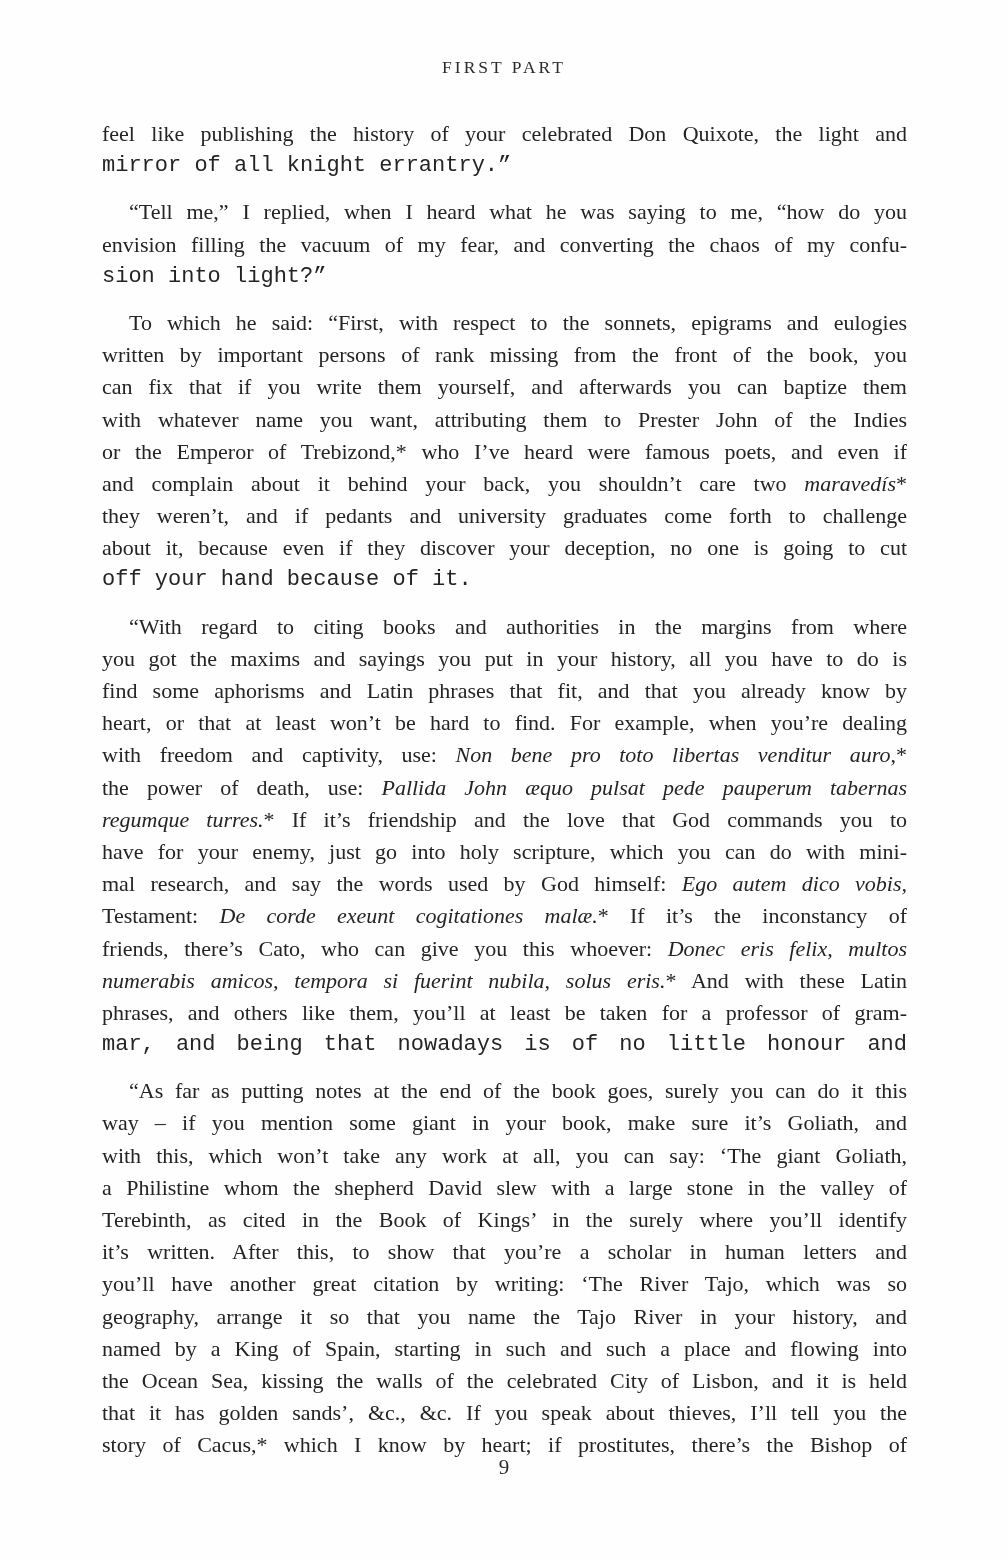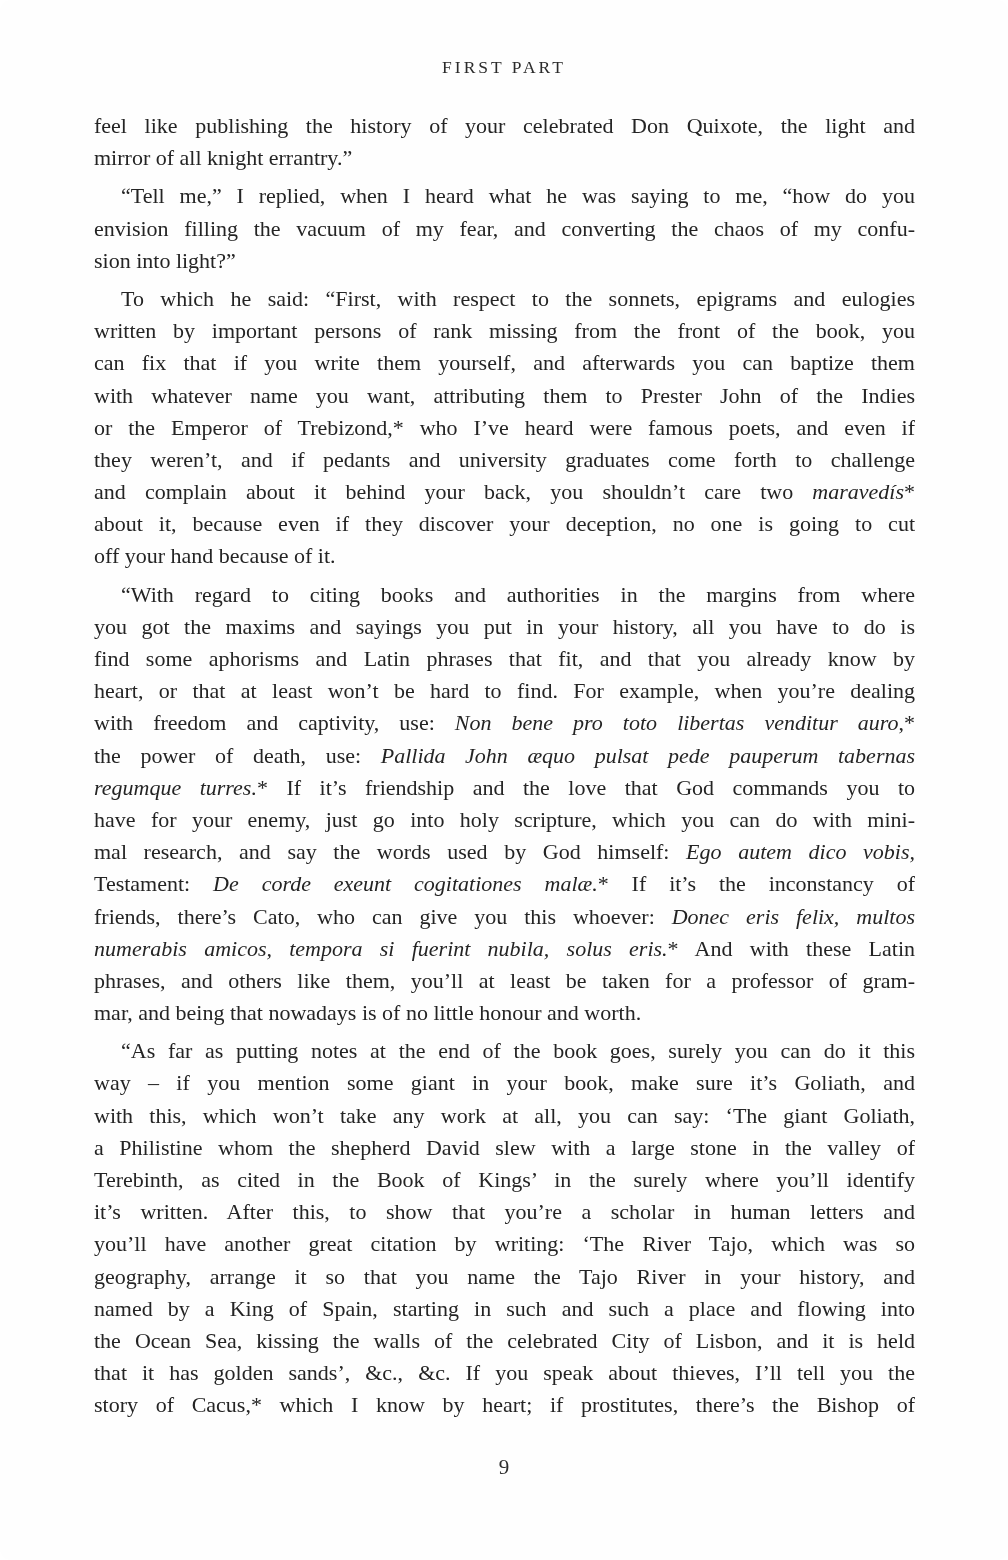--- a/index.html
+++ b/index.html
@@ -24,28 +24,28 @@
     color: #2b2b2b;
   }
   .body-text {
     position: absolute;
     left: 88px;
     top: 104px;
     width: 833px;
     font-size: 22px;
     line-height: 32.2px;
   }
-  .paragraph { margin: 6px; }
+  .paragraph { margin: 14px; }
   .line {
     text-align: justify;
     text-align-last: justify;
     height: 32.2px;
     overflow: hidden;
   }
-  .line.para-end { text-align-last: left; }
+  .line.para-end { text-align-last: left; font-family: Liberation Mono, monospace; }
   .line.indent { text-indent: 27px; }
   .italic { font-style: italic; }
   .page-number {
     position: absolute;
     top: 1455px;
     left: 0;
     width: 100%;
     text-align: center;
     font-size: 21px;
     color: #2e2e2e;
@@ -66,22 +66,22 @@
         <div class="line indent"><span>“Tell me,” I replied, when I heard what he was saying to me, “how do you</span></div>
         <div class="line"><span>envision filling the vacuum of my fear, and converting the chaos of my confu-</span></div>
         <div class="line para-end"><span>sion into light?”</span></div>
       </div>
       <div class="paragraph">
         <div class="line indent"><span>To which he said: “First, with respect to the sonnets, epigrams and eulogies</span></div>
         <div class="line"><span>written by important persons of rank missing from the front of the book, you</span></div>
         <div class="line"><span>can fix that if you write them yourself, and afterwards you can baptize them</span></div>
         <div class="line"><span>with whatever name you want, attributing them to Prester John of the Indies</span></div>
         <div class="line"><span>or the Emperor of Trebizond,* who I’ve heard were famous poets, and even if</span></div>
+        <div class="line"><span>and complain about it behind your back, you shouldn’t care two </span><span class="italic">maravedís</span><span>*</span></div>
         <div class="line"><span>they weren’t, and if pedants and university graduates come forth to challenge</span></div>
-        <div class="line"><span>and complain about it behind your back, you shouldn’t care two </span><span class="italic">maravedís</span><span>*</span></div>
         <div class="line"><span>about it, because even if they discover your deception, no one is going to cut</span></div>
         <div class="line para-end"><span>off your hand because of it.</span></div>
       </div>
       <div class="paragraph">
         <div class="line indent"><span>“With regard to citing books and authorities in the margins from where</span></div>
         <div class="line"><span>you got the maxims and sayings you put in your history, all you have to do is</span></div>
         <div class="line"><span>find some aphorisms and Latin phrases that fit, and that you already know by</span></div>
         <div class="line"><span>heart, or that at least won’t be hard to find. For example, when you’re dealing</span></div>
         <div class="line"><span>with freedom and captivity, use: </span><span class="italic">Non bene pro toto libertas venditur auro</span><span>,*</span></div>
         <div class="line"><span>the power of death, use: </span><span class="italic">Pallida John æquo pulsat pede pauperum tabernas</span></div>

